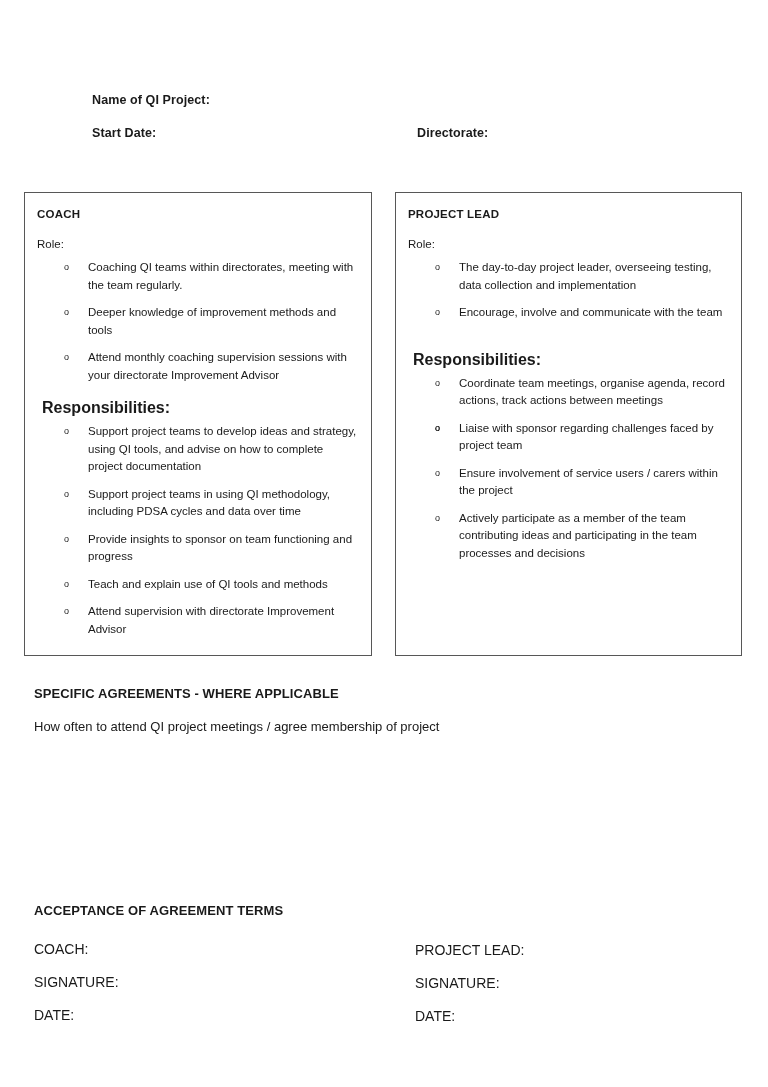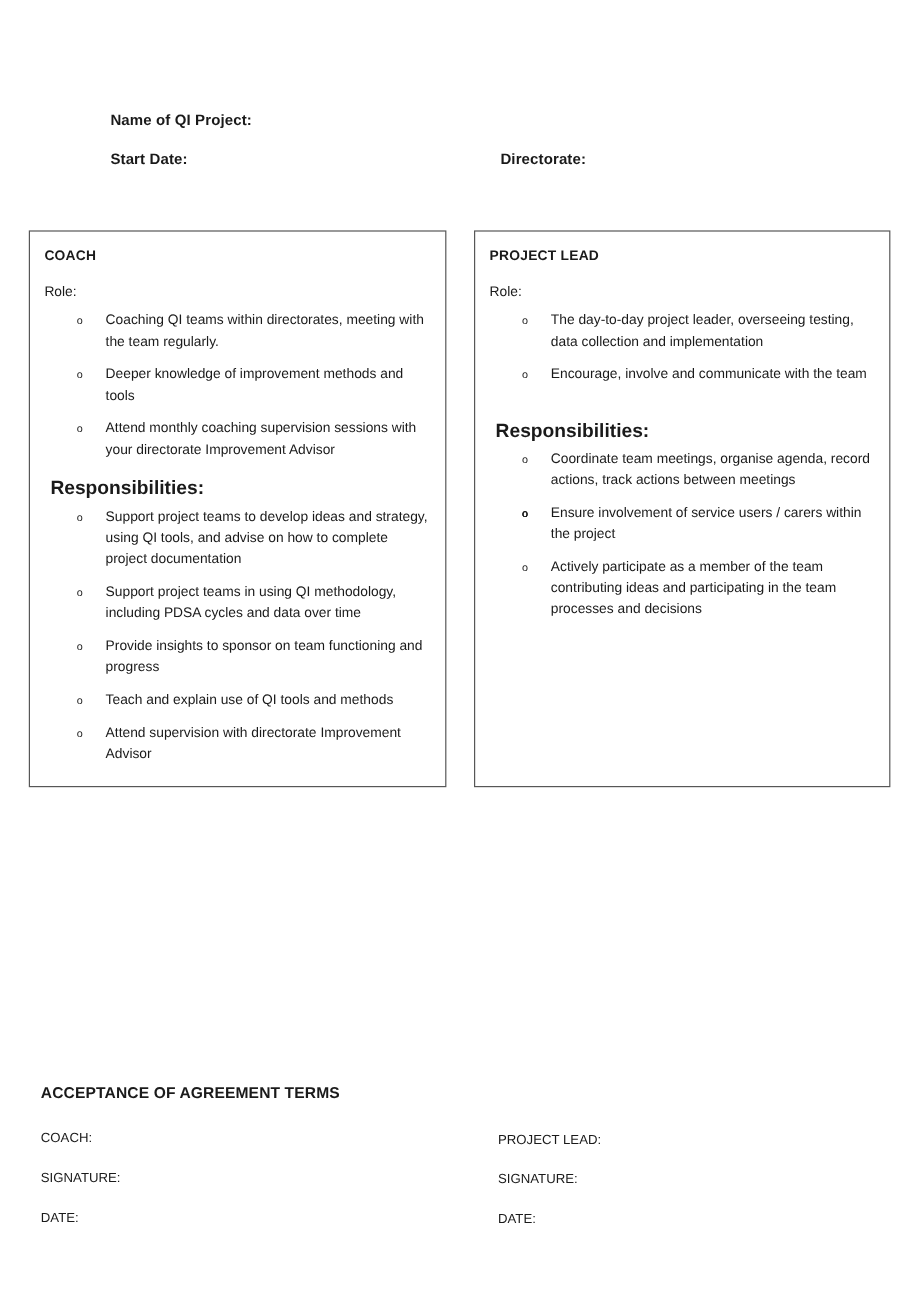--- a/index.html
+++ b/index.html
@@ -134,21 +134,21 @@
     margin-top: 20px;
     height: 90px;
   }
   .sign-col {
     position: absolute;
     top: 0;
   }
   .sign-col-left  { left: 0px;   top: 0px; }
   .sign-col-right { left: 381px; top: 1px; }
   .sign-line {
-    font-size: 11px;
+    font-size: 14px;
     line-height: 18px;
     margin-bottom: 15px;
     white-space: nowrap;
   }
   .sign-line:last-child { margin-bottom: 0; }
 </style>
 </head>
 <body>
 
 <div class="page">
@@ -224,33 +224,38 @@
       <ul class="bullets">
         <li>
           <span class="marker">o</span>
           <span>Coordinate team meetings, organise agenda, record actions, track actions between meetings</span>
         </li>
         <li>
           <span class="marker">o</span>
         </li>
         <li>
           <span class="marker">o</span>
+          <span>Liaise with sponsor regarding challenges faced by project team</span>
         </li>
         <li>
           <span class="marker">o</span>
           <span>Ensure involvement of service users / carers within the project</span>
         </li>
         <li>
           <span class="marker">o</span>
           <span>Actively participate as a member of the team contributing ideas and participating in the team processes and decisions</span>
         </li>
       </ul>
     </div>
   </div>
 
+  <div class="section" id="specific-agreements">
+    <div class="section-title">SPECIFIC AGREEMENTS - WHERE APPLICABLE</div>
+    <div class="section-body">How often to attend QI project meetings / agree membership of project</div>
+  </div>
 
   <div class="section" id="acceptance">
     <div class="section-title">ACCEPTANCE OF AGREEMENT TERMS</div>
 
     <div class="sign-grid">
       <div class="sign-col sign-col-left">
         <div class="sign-line">COACH:</div>
         <div class="sign-line">SIGNATURE:</div>
         <div class="sign-line">DATE:</div>
       </div>

